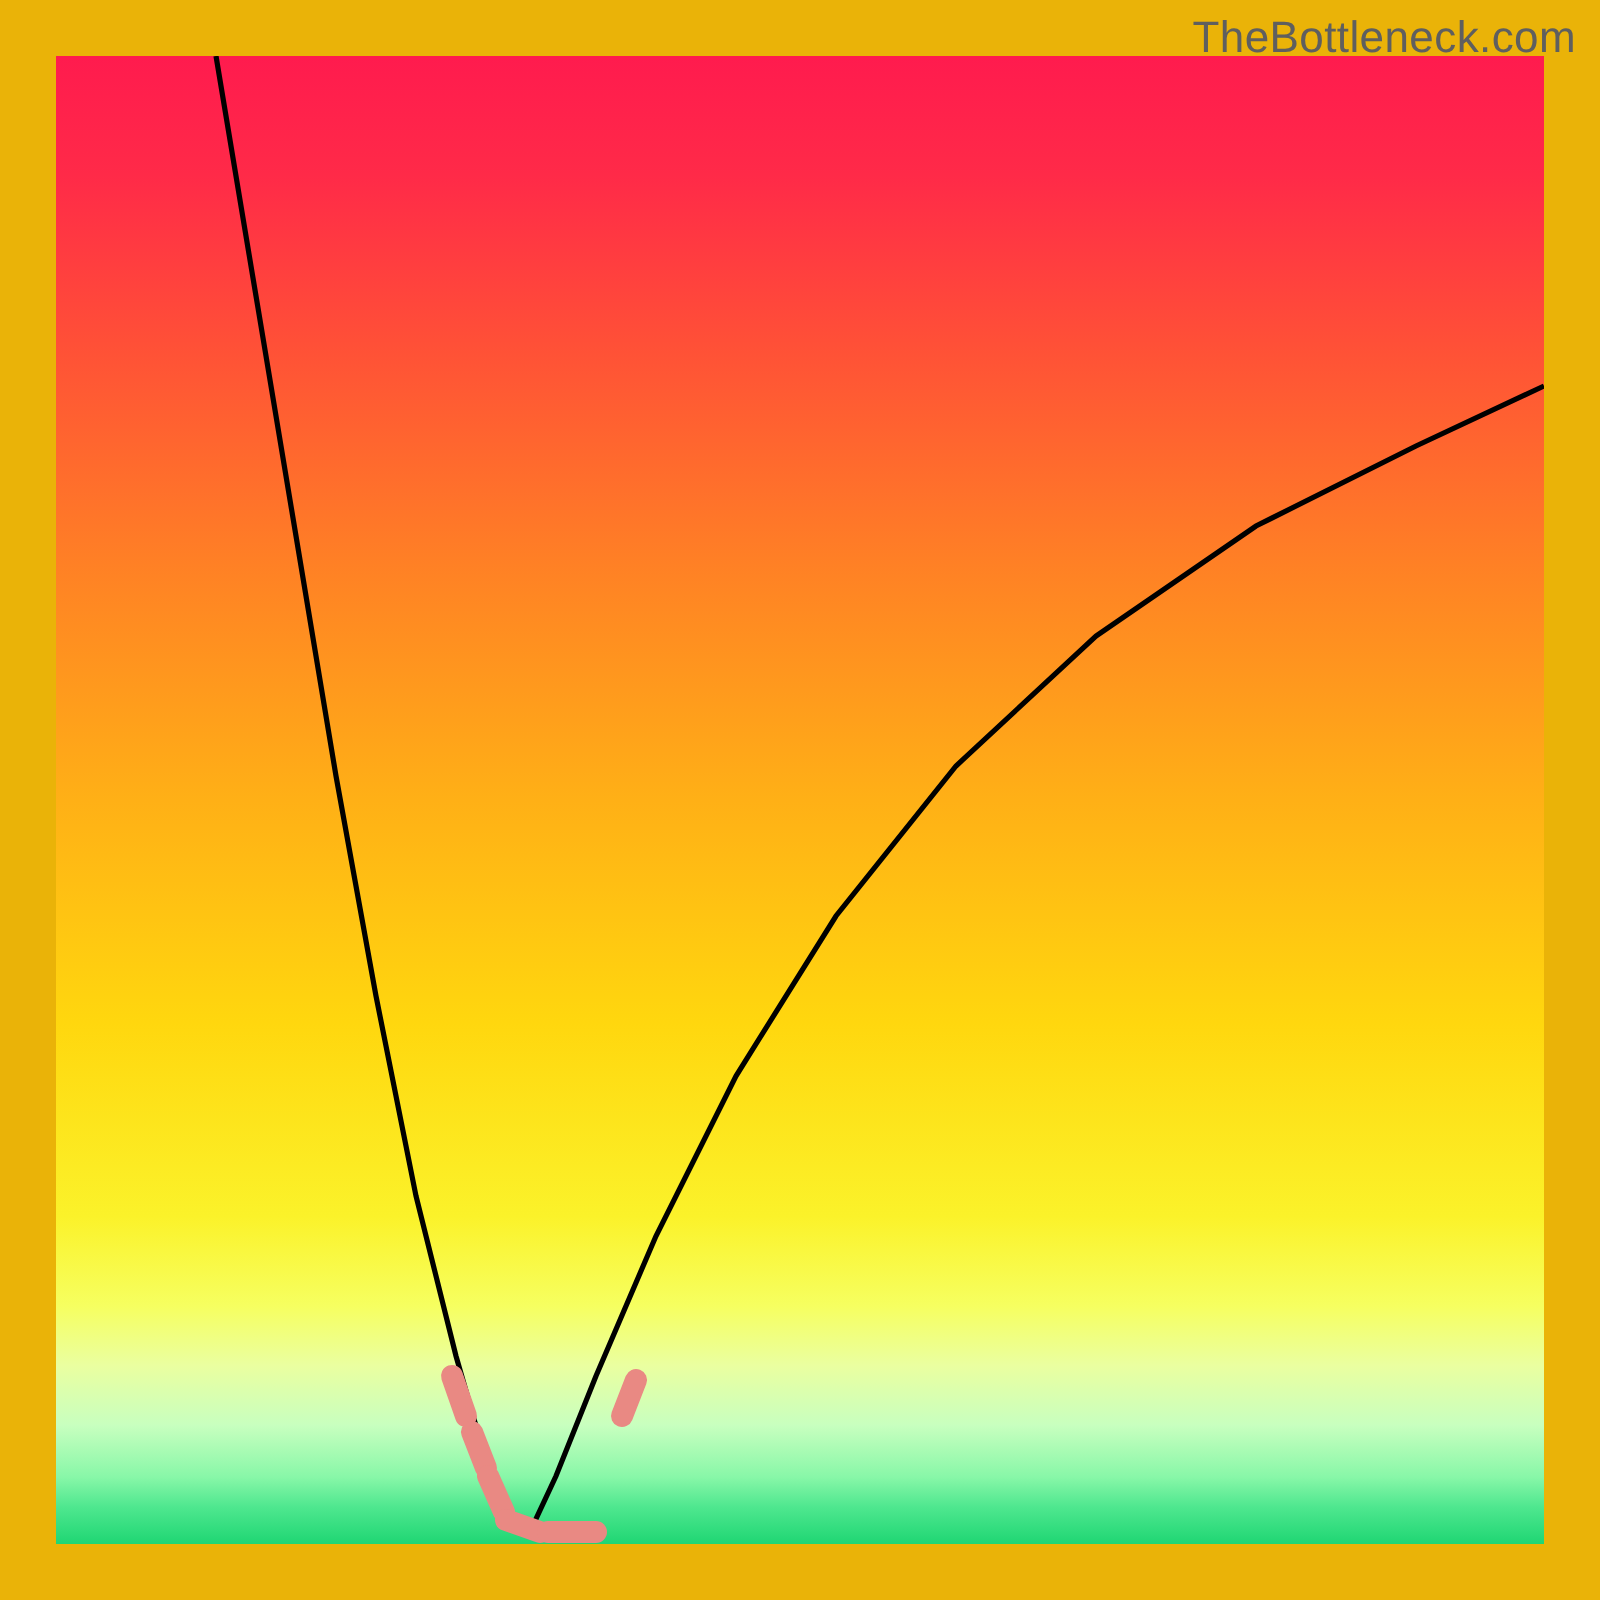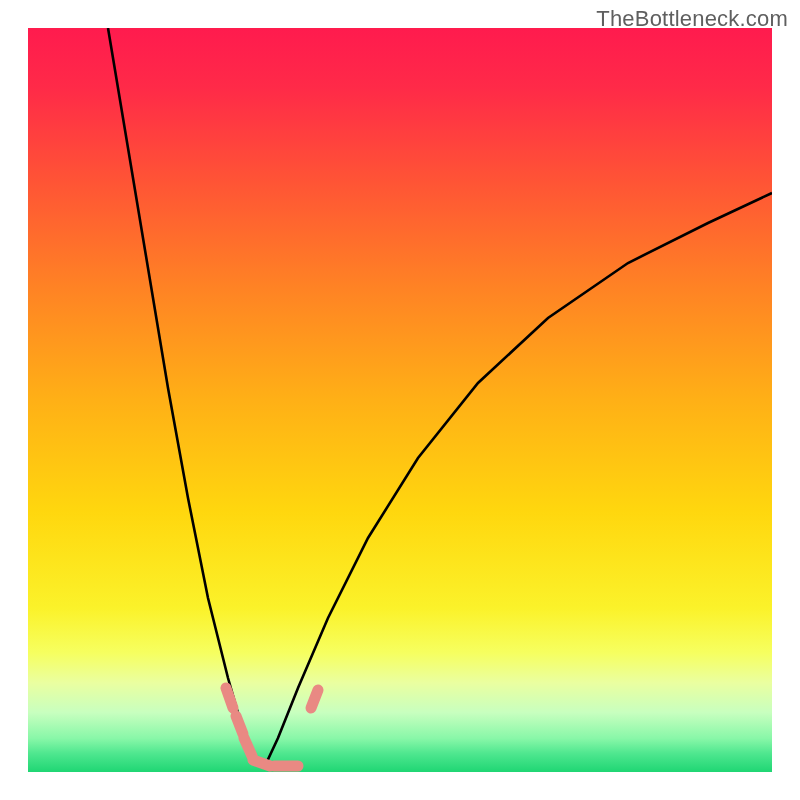--- a/index.html
+++ b/index.html
@@ -9,21 +9,21 @@
     height: 800px;
     background: #000;
     overflow: hidden;
   }
   .frame {
     position: absolute;
     top: 0;
     left: 0;
     width: 800px;
     height: 800px;
-    background: #ffffff;
+    background: #eab308;
   }
   .plot-area {
     position: absolute;
     left: 28px;
     top: 28px;
     width: 744px;
     height: 744px;
     overflow: hidden;
   }
   .gradient-bg {

